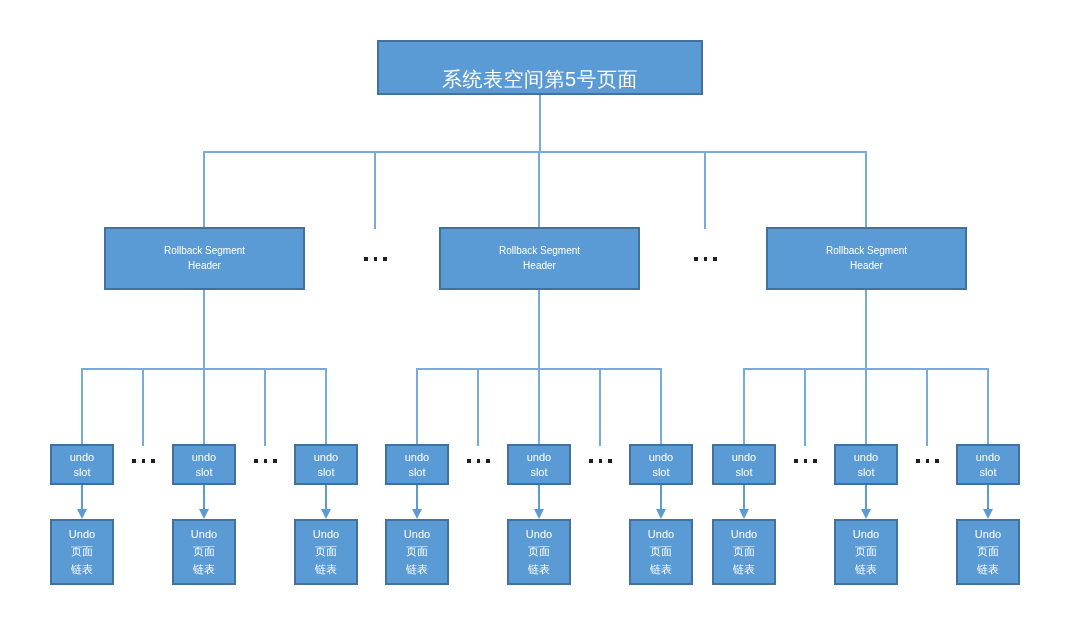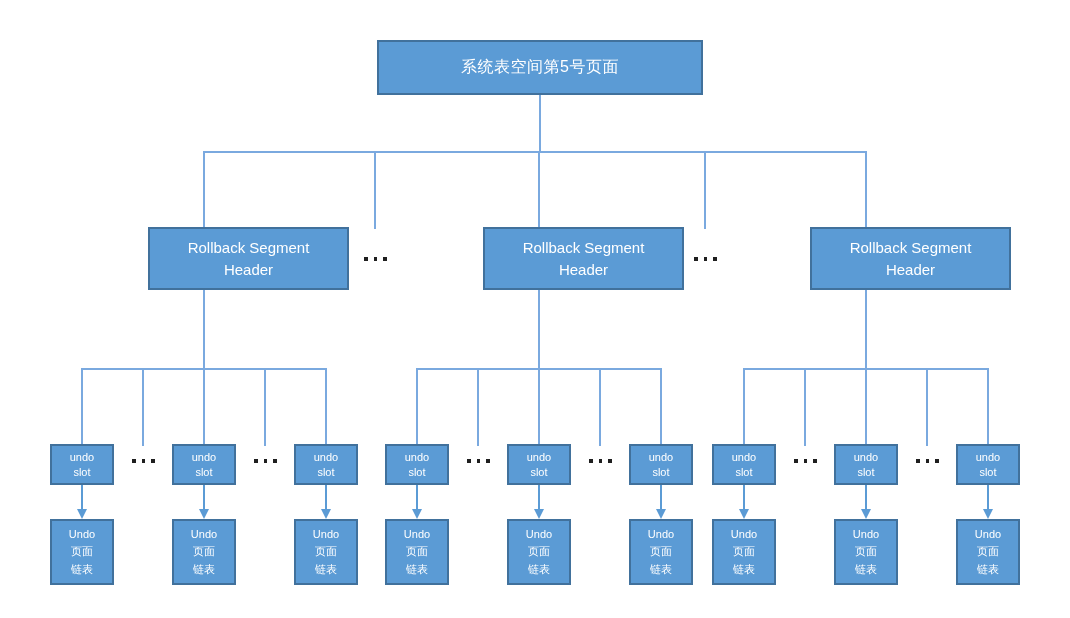--- a/index.html
+++ b/index.html
@@ -6,22 +6,22 @@
     --node-fill:#5B9BD5; --node-border:#41719C; --connector:#7AA9DF;
     --arrow:#5B9BD5; --ellipsis:#1F1F1F; --text:#FFFFFF; --canvas-bg:#FFFFFF;
   }
   html,body{margin:0;padding:0;background:var(--canvas-bg);}
   body{font-family:"Liberation Sans","DejaVu Sans",sans-serif;}
   #canvas{position:relative;width:1070px;height:618px;background:var(--canvas-bg);overflow:hidden;}
   .box{position:absolute;box-sizing:border-box;background:var(--node-fill);
        border:2px solid var(--node-border);color:var(--text);
        display:flex;align-items:center;justify-content:center;text-align:center;}
   .box-label{white-space:pre-line;}
-  .root-box{font-size:16px;letter-spacing:.5px;}
-  .rsh-box{font-size:15px;line-height:1.45;margin-left:44px;}
+  .root-box{font-size:20px;letter-spacing:.5px;align-items:flex-end;}
+  .rsh-box{font-size:10px;line-height:1.45;}
   .slot-box{font-size:11px;line-height:1.35;}
   .undo-box{font-size:11px;line-height:1.6;}
   .vline{position:absolute;width:1.5px;background:var(--connector);}
   .hline{position:absolute;height:1.5px;background:var(--connector);}
   .dots{position:absolute;display:flex;gap:6px;align-items:center;}
   .dot{width:3.5px;height:3.5px;background:var(--ellipsis);}
   .arrowhead{position:absolute;width:0;height:0;
              border-left:5.5px solid transparent;border-right:5.5px solid transparent;
              border-top:10px solid var(--arrow);}
 </style>

